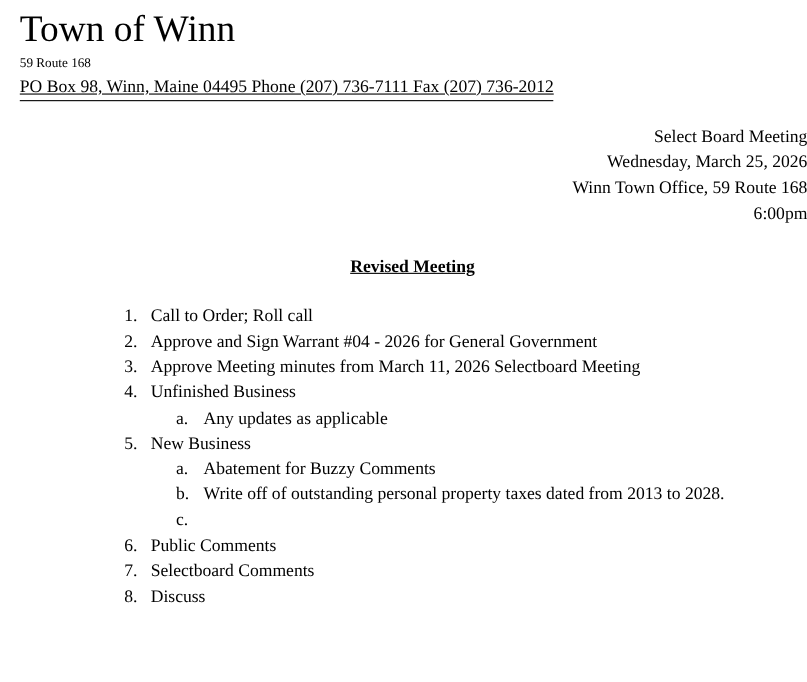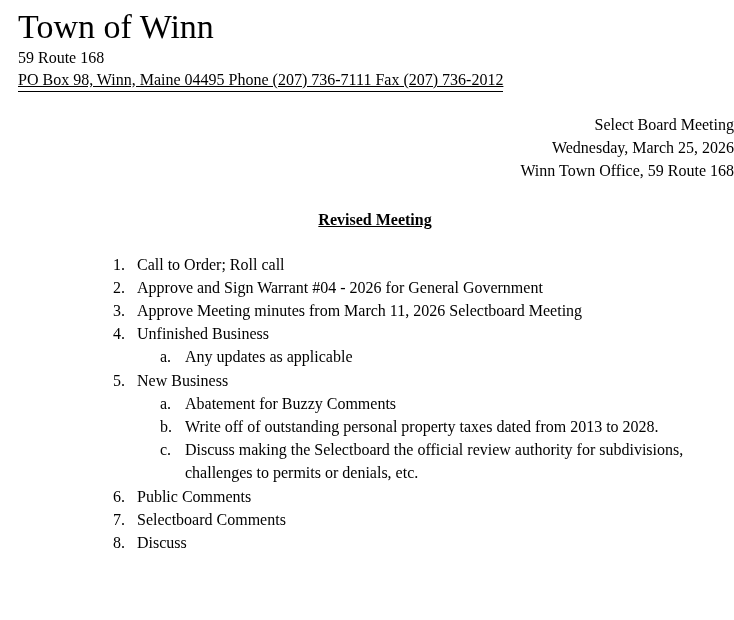--- a/index.html
+++ b/index.html
@@ -13,21 +13,21 @@
     font-family: "Liberation Serif", "DejaVu Serif", serif;
     overflow: hidden;
   }
   .doc-header { padding: 8px 0 0 18px; }
   .doc-title {
     font-size: 34px;
     font-weight: normal;
     line-height: 38px;
   }
   .addr-line1 {
-    font-size: 16px;
+    font-size: 12px;
     line-height: 23px;
   }
   .addr-line2-wrap {
     line-height: 22px;
   }
   .addr-line2 {
     display: inline-block;
     font-size: 16px;
     line-height: 21px;
     text-decoration: underline;
@@ -71,20 +71,21 @@
     <div class="addr-line1">59 Route 168</div>
     <div class="addr-line2-wrap">
       <span class="addr-line2">PO Box 98, Winn, Maine 04495 Phone (207) 736-7111 Fax (207) 736-2012</span>
     </div>
   </div>
 
   <div class="meeting-info">
     <div>Select Board Meeting</div>
     <div>Wednesday, March 25, 2026</div>
     <div>Winn Town Office, 59 Route 168</div>
+    <div>6:00pm</div>
   </div>
 
   <h2 class="agenda-title">Revised Meeting</h2>
 
   <ol class="agenda">
     <li class="agenda-item">
       <span class="marker">1.</span>
       <span class="item-text">Call to Order; Roll call</span>
     </li>
 
@@ -118,21 +119,20 @@
       <span class="item-text">Abatement for Buzzy Comments</span>
     </li>
 
     <li class="agenda-item sub">
       <span class="marker">b.</span>
       <span class="item-text">Write off of outstanding personal property taxes dated from 2013 to 2028.</span>
     </li>
 
     <li class="agenda-item sub">
       <span class="marker">c.</span>
-      <span class="item-text">Discuss making the Selectboard the official review authority for subdivisions, challenges to permits or denials, etc.</span>
     </li>
 
     <li class="agenda-item">
       <span class="marker">6.</span>
       <span class="item-text">Public Comments</span>
     </li>
 
     <li class="agenda-item">
       <span class="marker">7.</span>
       <span class="item-text">Selectboard Comments</span>

